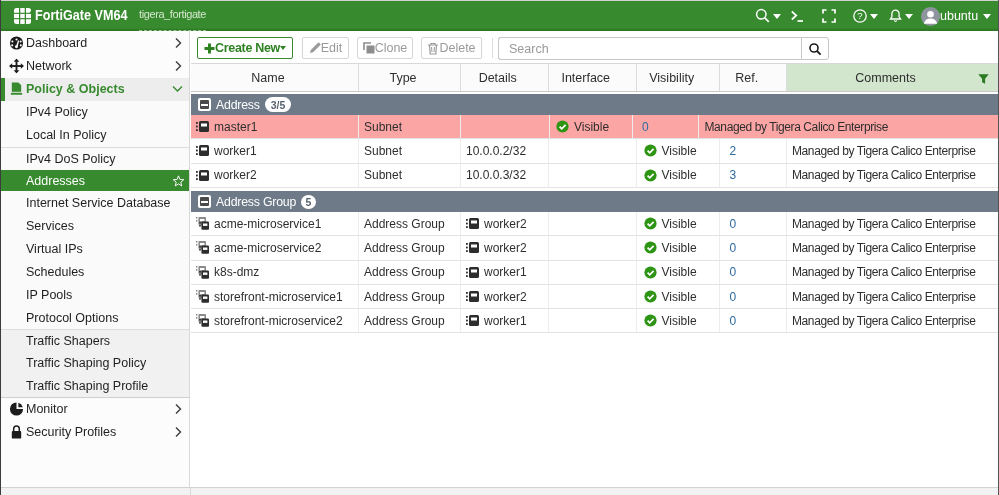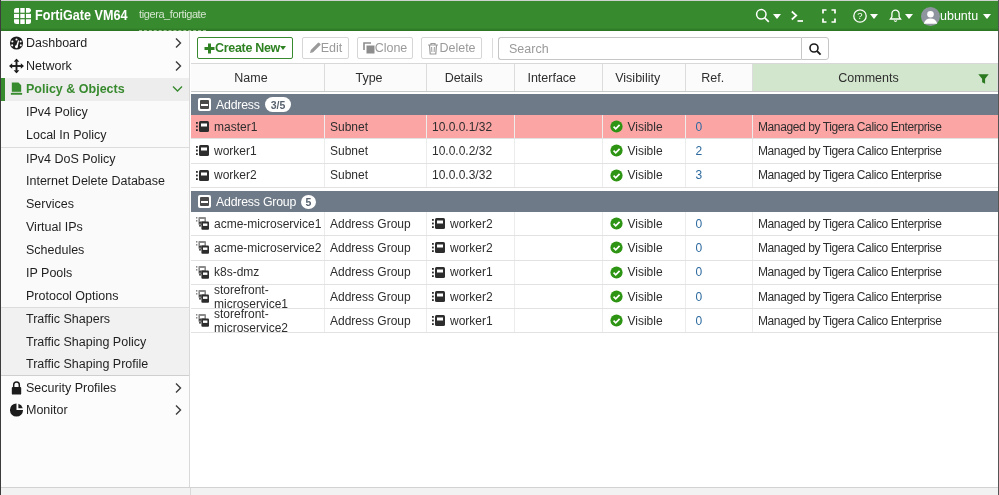--- a/index.html
+++ b/index.html
@@ -61,21 +61,21 @@
 .badge.circ { padding:1px 4.5px; border-radius:50%; }
 
 
 .trow { position:relative; width:100%; height:24.3px; display:flex; border-bottom:1px solid #e2e2e2; background:#fff; font-size:12px; color:#2e2e2e; }
 .trow.shade { background:#fca5a5; }
 .td { height:100%; display:flex; align-items:center; border-right:1px solid #ececec; padding-left:5px; }
 .td:last-child { border-right:none; }
 .ref { color:#2d6a9f; padding-left:9px; }
 .vis { padding-left:6.5px; gap:5px; }
 .nm { gap:5px; }
-.c1 { width:134px; } .c2 { width:102px; } .c3 { width:87.5px; } .c4 { width:88.5px; } .c5 { width:83.4px; } .c6 { width:66.6px; } .c7 { flex:1;text-align:center; }
+.c1 { width:168px; } .c2 { width:102px; } .c3 { width:87.5px; } .c4 { width:88.5px; } .c5 { width:83.4px; } .c6 { width:66.6px; } .c7 { flex:1;text-align:center; }
 
 
 #footer { position:absolute; left:0; top:487px; width:999px; height:8px; background:#f2f2f2; border-top:1px solid #d2d2d2; }
 
 .star { position:absolute; right:4px; top:50%; transform:translateY(-50%); width:13px; height:13px; }
 </style>
 </head>
 <body>
 
 <div id="navbar">
@@ -174,22 +174,28 @@
   </div>
   <div class="srow sub">
       <span class="txt">IPv4 Policy</span>
     </div>
   <div class="srow sub">
       <span class="txt">Local In Policy</span>
     </div>
   <div class="srow sub sepline">
       <span class="txt">IPv4 DoS Policy</span>
     </div>
-  <div class="srow sub">
-      <span class="txt">Internet Delete Database</span>
+  <div class="srow sel">
+      <span class="txt">Addresses</span>
+      <svg class="star" viewBox="0 0 24 24">
+        <path d="M12,2.5 l2.6,6.6 l7.1,0.5 l-5.5,4.6 l1.8,6.9 l-6,-3.8 l-6,3.8 l1.8,-6.9 l-5.5,-4.6 l7.1,-0.5 z" fill="none" stroke="#fff" stroke-width="1.8"></path>
+      </svg>
+    </div>
+  <div class="srow sub">
+      <span class="txt">Internet Service Database</span>
     </div>
   <div class="srow sub">
       <span class="txt">Services</span>
     </div>
   <div class="srow sub">
       <span class="txt">Virtual IPs</span>
     </div>
   <div class="srow sub">
       <span class="txt">Schedules</span>
     </div>
@@ -201,36 +207,36 @@
     </div>
   <div class="srow sub2 sepline">
       <span class="txt">Traffic Shapers</span>
     </div>
   <div class="srow sub2">
       <span class="txt">Traffic Shaping Policy</span>
     </div>
   <div class="srow sub2" style="border-bottom:1px solid #cfcfcf;">
       <span class="txt">Traffic Shaping Profile</span>
     </div>
+  <div class="srow">
+    <svg class="icon" viewBox="0 0 16 16">
+        <path d="M8,8 V1 a7,7 0 1 0 7,7 h-7 z" fill="#1c1c1c"></path>
+        <path d="M10,6 V1.3 a7,7 0 0 1 4.7,4.7 z" fill="#1c1c1c"></path>
+      </svg>
+    <span class="txt">Monitor</span>
+      <svg class="chev" viewBox="0 0 7 11">
+        <path d="M1,1 l4.5,4.5 l-4.5,4.5" fill="none" stroke="#3c3c3c" stroke-width="1.4"></path>
+      </svg>
+  </div>
   <div class="srow">
     <svg class="icon" viewBox="0 0 16 16">
         <rect x="3" y="7" width="10" height="8" rx="1" fill="#1c1c1c"></rect>
         <path d="M5,7 v-2.5 a3,3 0 0 1 6,0 v2.5" fill="none" stroke="#1c1c1c" stroke-width="1.6"></path>
       </svg>
     <span class="txt">Security Profiles</span>
-      <svg class="chev" viewBox="0 0 7 11">
-        <path d="M1,1 l4.5,4.5 l-4.5,4.5" fill="none" stroke="#3c3c3c" stroke-width="1.4"></path>
-      </svg>
-  </div>
-  <div class="srow">
-    <svg class="icon" viewBox="0 0 16 16">
-        <path d="M8,8 V1 a7,7 0 1 0 7,7 h-7 z" fill="#1c1c1c"></path>
-        <path d="M10,6 V1.3 a7,7 0 0 1 4.7,4.7 z" fill="#1c1c1c"></path>
-      </svg>
-    <span class="txt">Monitor</span>
       <svg class="chev" viewBox="0 0 7 11">
         <path d="M1,1 l4.5,4.5 l-4.5,4.5" fill="none" stroke="#3c3c3c" stroke-width="1.4"></path>
       </svg>
   </div>
 </div>
 
 <div id="content">
   <div id="toolbar">
     <div class="btn" id="btn-create"><svg width="11" height="11" viewBox="0 0 11 11">
           <path d="M4,0.5 h3 v3.5 h3.5 v3 h-3.5 v3.5 h-3 v-3.5 h-3.5 v-3 h3.5 z" fill="#2e8222"></path>
@@ -285,21 +291,20 @@
         <div class="td c1 nm"><svg width="13" height="13" viewBox="0 0 13 13" style="flex:none;">
             <g fill="#2d2d2d">
               <rect x="0" y="2" width="1.8" height="1.8"></rect>
               <rect x="0" y="5.6" width="1.8" height="1.8"></rect>
               <rect x="0" y="9.2" width="1.8" height="1.8"></rect>
               <rect x="3" y="1" width="10" height="11" rx="1.5"></rect>
             </g>
             <rect x="5" y="3.5" width="6" height="3" fill="#fff"></rect>
           </svg>master1</div>
         <div class="td c2">Subnet</div>
-        <div class="td c3 nm">10.0.0.1/32</div>
         <div class="td c4"></div>
         <div class="td c5 vis"><svg width="13" height="13" viewBox="0 0 13 13" style="flex:none;">
             <circle cx="6.5" cy="6.5" r="6.1" fill="#2e9413"></circle>
             <path d="M3.6,6.7 l2.1,2.1 l3.9,-4" fill="none" stroke="#fff" stroke-width="1.7"></path>
           </svg>Visible</div>
         <div class="td c6 ref">0</div>
         <div class="td c7" style="letter-spacing:-0.4px;">Managed by Tigera Calico Enterprise</div>
       </div>
       <div class="trow">
         <div class="td c1 nm"><svg width="13" height="13" viewBox="0 0 13 13" style="flex:none;">

